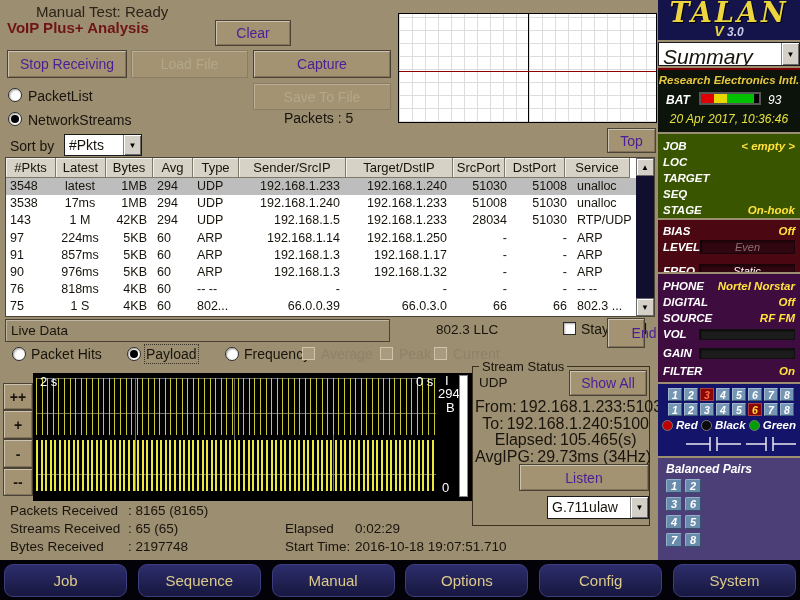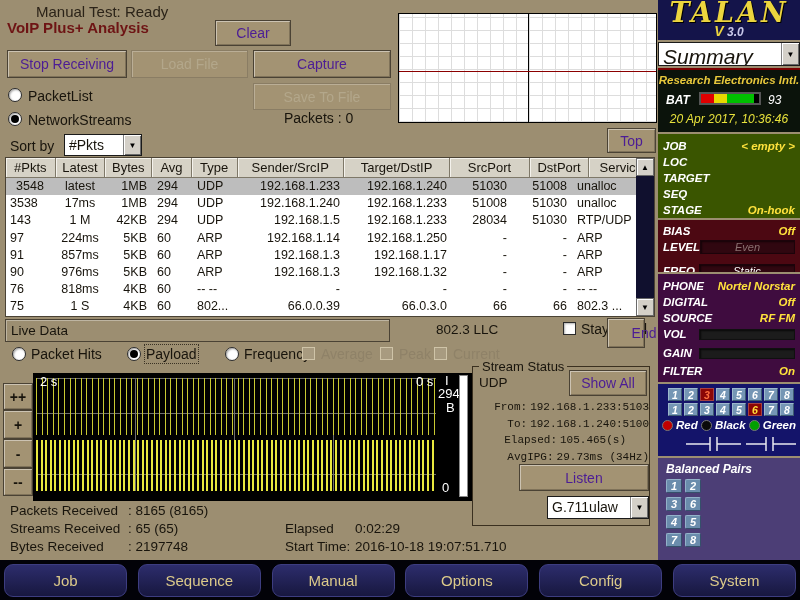--- a/index.html
+++ b/index.html
@@ -68,21 +68,21 @@
   .gvl { position:absolute; top:5px; width:1px; height:113px; background:#6f6f6f; }
   #g-strip { position:absolute; right:5px; top:2px; width:9px; height:122px; background:#fff; border:1px solid #888; }
 
   .zbtn { left:3px; width:30px; position:absolute; background:#a39373; border:1px solid #4a4234;
     box-shadow:inset 1px 1px 0 rgba(255,255,255,.45), inset -1px -1px 0 rgba(0,0,0,.22);
     font-size:14px; font-weight:bold; display:flex; align-items:center; justify-content:center; cursor:pointer; }
 
   
   #stream-box { position:absolute; left:472px; top:366px; width:178px; height:160px; border:1px solid #3a3020; }
   #stream-title { position:absolute; left:6px; top:-8px; background:#9c8e71; padding:0 3px; font-size:13px; }
-  .srow { display:flex; font-size:11px; line-height:16.5px;font-family:Liberation Mono, monospace; }
+  .srow { display:flex; font-size:16px; line-height:16.5px; }
   .srow .sl { width:82px; text-align:right; white-space:pre; }
   .srow .sv { padding-left:3px; white-space:nowrap; }
 
   
   .stat-line { position:absolute; font-size:13.5px; white-space:nowrap; }
 
   
   #nav { position:absolute; left:0; top:560px; width:800px; height:40px; background:#020208;
     display:flex; align-items:center; justify-content:space-between; padding:0 4px; }
   .nav-btn { width:123px; height:33px; border-radius:9px; background:linear-gradient(#2d2d6c,#17173f);
@@ -160,45 +160,45 @@
   <div class="btn" style="left:7px; top:50px; width:120px; height:28px;">Stop Receiving</div>
   <div class="btn disabled" style="left:131px; top:50px; width:117px; height:28px;">Load File</div>
   <div class="btn" style="left:253px; top:50px; width:138px; height:28px;">Capture</div>
   <div class="btn disabled" style="left:253px; top:83px; width:138px; height:27px;">Save To File</div>
 
   <span class="radio" style="left:8px; top:88px;"></span>
   <span class="lbl" style="left:28px; top:88px;">PacketList</span>
   <span class="radio checked" style="left:8px; top:112px;"></span>
   <span class="lbl" style="left:28px; top:112px;">NetworkStreams</span>
 
-  <div class="txt" style="left:284px; top:110px; font-size:14px;">Packets : 0</div>
+  <div class="txt" style="left:284px; top:110px; font-size:14px;">Packets : 5</div>
 
   <div class="txt" style="left:10px; top:138px; font-size:14px;">Sort by</div>
   <div class="dd" style="left:64px; top:134px; width:78px; height:22px;">
     <span class="dd-val">#Pkts</span>
     <span class="dd-btn">▼</span>
   </div>
   <div class="btn" style="left:607px; top:128px; width:49px; height:25px;">Top</div>
 
   <div id="pkt-table">
     <div class="thead">
         <div class="th" style="width: 50px;">#Pkts</div>
         <div class="th" style="width: 50px;">Latest</div>
         <div class="th" style="width: 47px;">Bytes</div>
         <div class="th" style="width: 40px;">Avg</div>
         <div class="th" style="width: 46px;">Type</div>
         <div class="th" style="width: 107px;">Sender/SrcIP</div>
         <div class="th" style="width: 107px;">Target/DstIP</div>
-        <div class="th" style="width: 80px;">SrcPort</div>
+        <div class="th" style="width: 52px;">SrcPort</div>
         <div class="th" style="width: 60px;">DstPort</div>
         <div class="th" style="width: 65px;">Service</div>
       </div>
     <div>
         <div class="trow sel">
-          <span class="td" style="width: 50px; text-align: center;">3548</span>
+          <span class="td" style="width: 50px; text-align: left;">3548</span>
           <span class="td" style="width: 50px; text-align: center;">latest</span>
           <span class="td" style="width: 47px; text-align: right;">1MB</span>
           <span class="td" style="width: 40px; text-align: left;">294</span>
           <span class="td" style="width: 46px; text-align: left;">UDP</span>
           <span class="td" style="width: 107px; text-align: right;">192.168.1.233</span>
           <span class="td" style="width: 107px; text-align: right;">192.168.1.240</span>
           <span class="td" style="width: 60px; text-align: right;">51030</span>
           <span class="td" style="width: 60px; text-align: right;">51008</span>
           <span class="td" style="width: 65px; text-align: left;">unalloc</span>
         </div>

